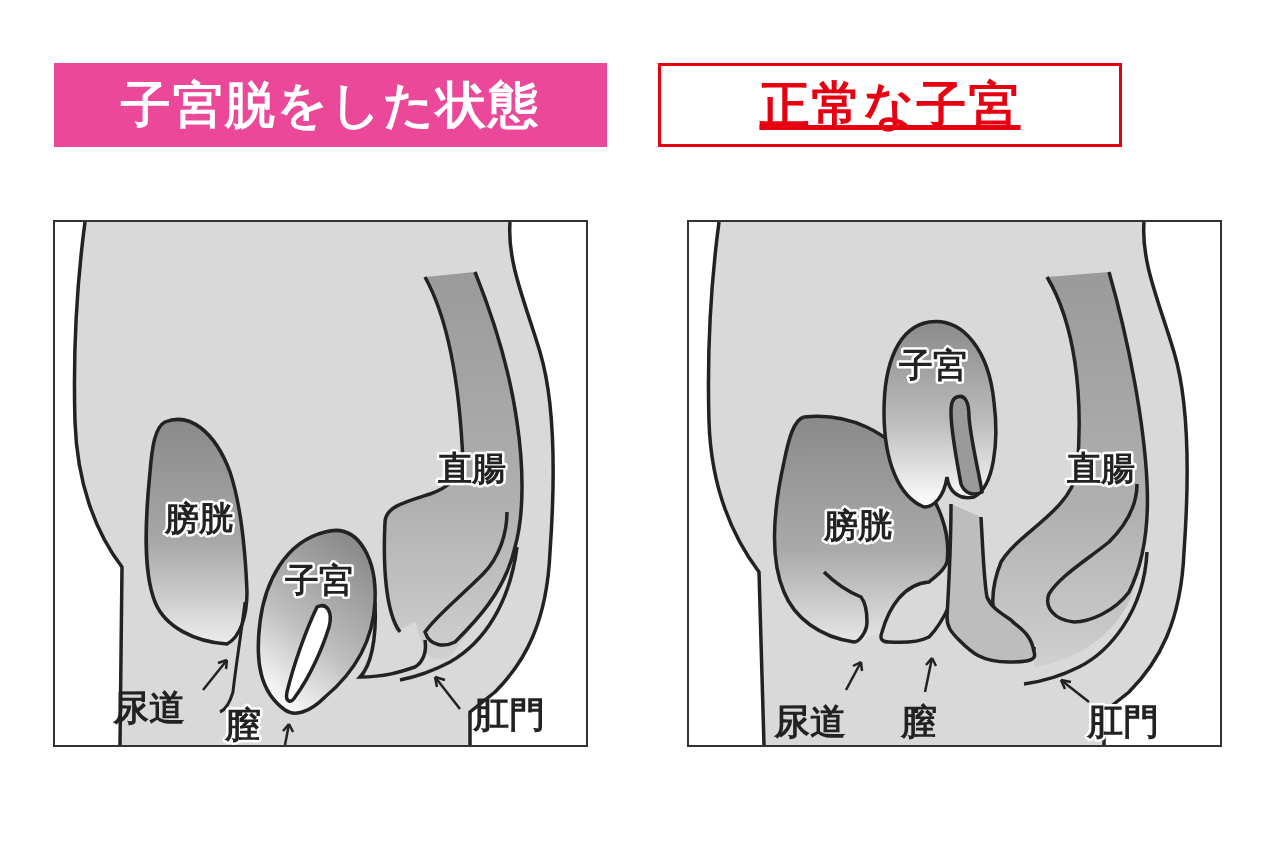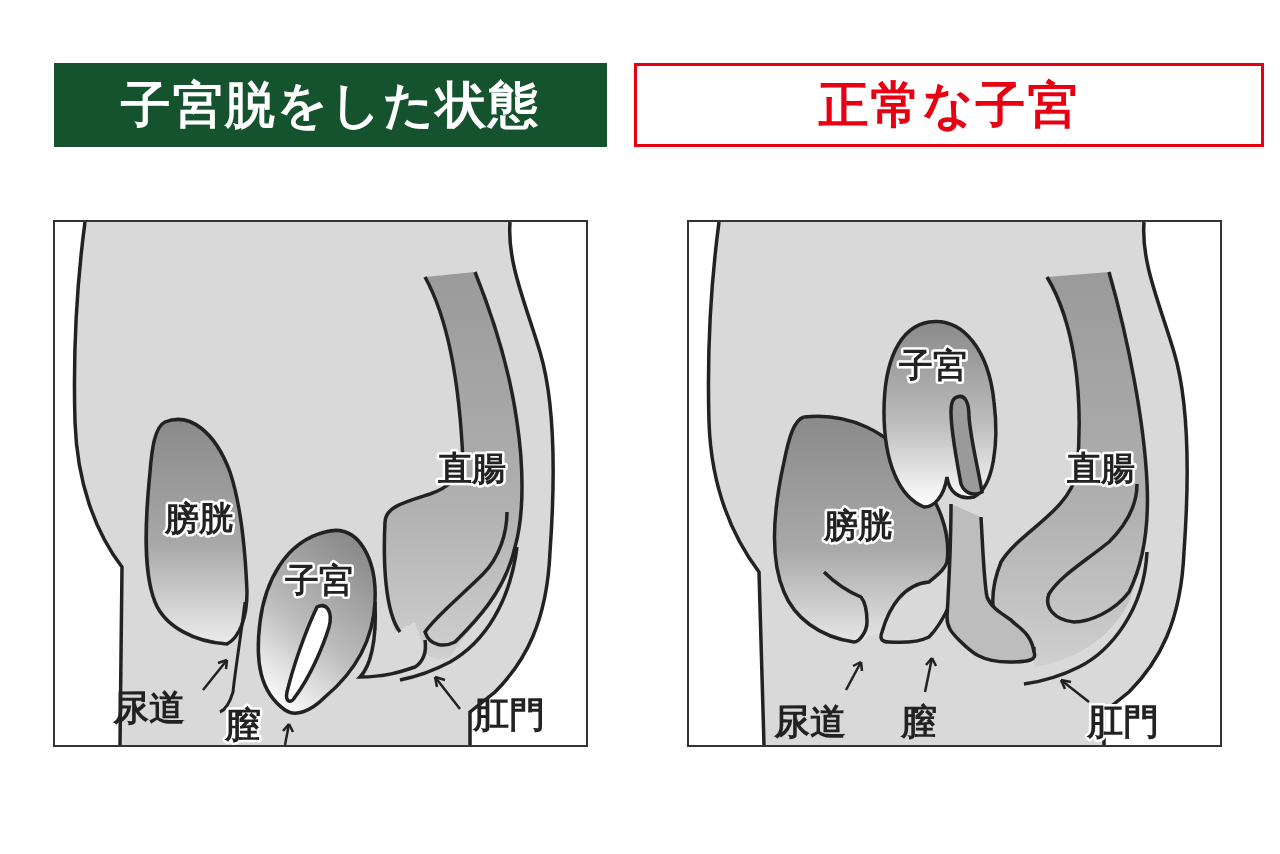--- a/index.html
+++ b/index.html
@@ -1,22 +1,22 @@
 <!DOCTYPE html>
 <html><head>
 <meta charset="utf-8">
 <style>
   html, body { margin:0; padding:0; }
   body { width:1280px; height:854px; background:#ffffff; position:relative; overflow:hidden;
          font-family: "DejaVu Sans", sans-serif; }
   .title { position:absolute; top:63px; height:84px; box-sizing:border-box;
            display:flex; align-items:center; justify-content:center;
            font-weight:bold; font-size:50px; letter-spacing:2px; }
-  .title.left { left:54px; width:553px; background:#14532d; color:#ffffff; }
-  .title.right { left:634px; width:630px; background:#ffffff; color:#e60012; border:3px solid #e60012; }
+  .title.left { left:54px; width:553px; background:#ec4899; color:#ffffff; }
+  .title.right { left:658px; width:464px; background:#ffffff; color:#e60012; border:3px solid #e60012;text-decoration:underline; }
   .panel { position:absolute; top:220px; width:535px; height:527px; box-sizing:border-box;
            border:2px solid #333333; background:#ffffff; overflow:hidden; }
   .panel.left { left:53px; }
   .panel.right { left:687px; }
   .panel svg { position:absolute; left:0; top:0; }
   .lbl { font-family:"DejaVu Sans", sans-serif; font-weight:bold; fill:#222222;
          stroke:#ffffff; stroke-width:5px; paint-order:stroke; stroke-linejoin:round; }
   .lbl-plain { font-family:"DejaVu Sans", sans-serif; font-weight:bold; fill:#222222; }
 </style>
 </head>

